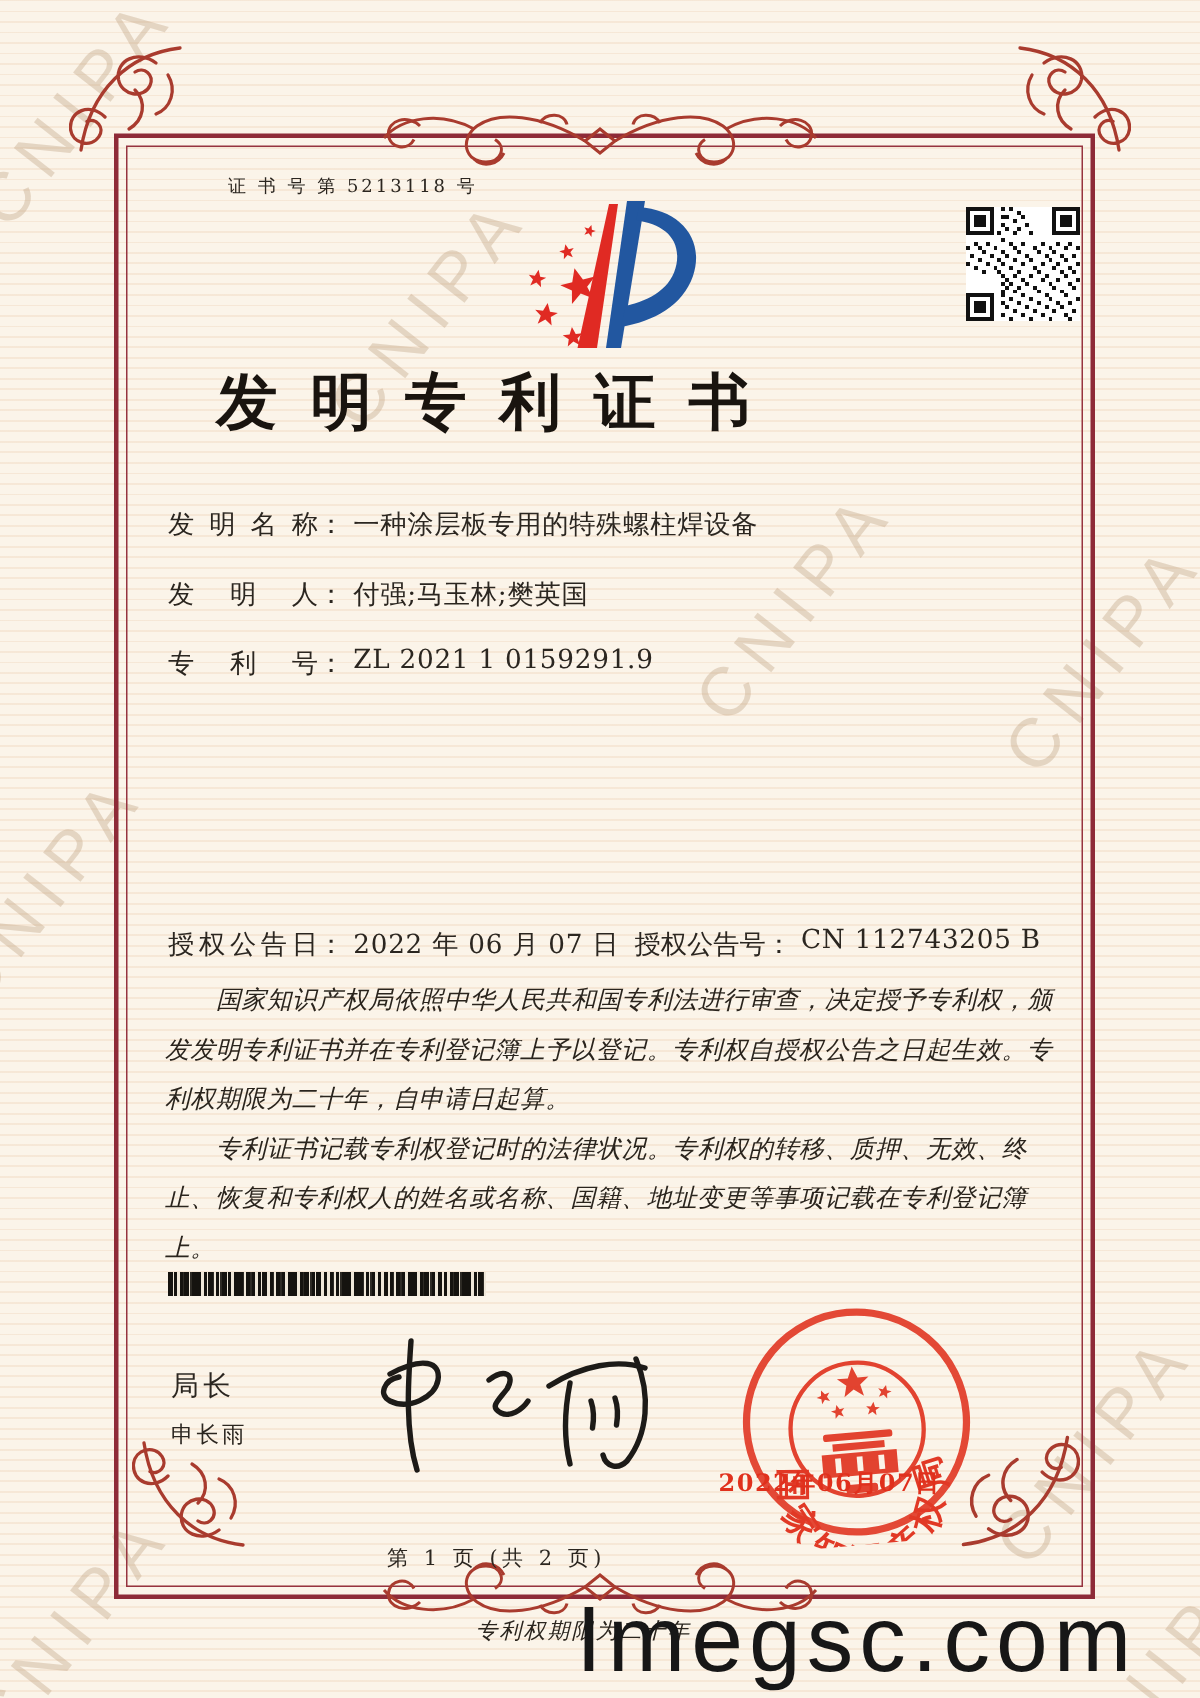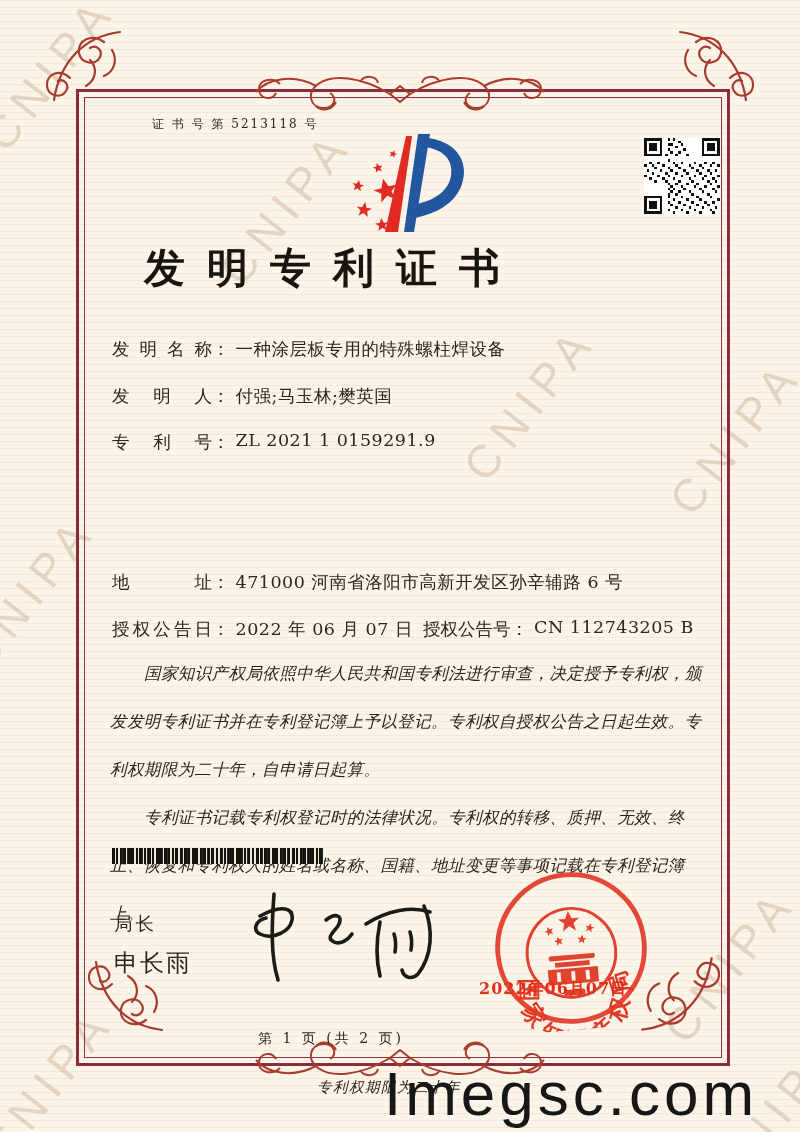--- a/index.html
+++ b/index.html
@@ -38,32 +38,32 @@
     font-weight:bold; letter-spacing:22px; text-indent:22px; color:#19140f; z-index:5;}
   
   .field-row{left:112px; font-size:17.5px; z-index:5; white-space:nowrap;}
   .flabel{display:inline-block; width:100px; text-align:justify; text-align-last:justify; vertical-align:top;}
   .fcolon{display:inline-block; vertical-align:top;}
   .fvalue{display:inline-block; margin-left:6px; letter-spacing:0.5px; vertical-align:top;}
   .flabel2{display:inline-block; vertical-align:top;margin-left:11px;}
   .pair2{position:absolute; left:300px; top:0;}
   
   .legal{left:110px; top:650px; width:600px; font-size:16.5px; font-style:italic;
-    line-height:48px; letter-spacing:0.4px; color:#2a241d; z-index:5;}
+    line-height:33px; letter-spacing:0.4px; color:#2a241d; z-index:5;}
   .legal p{margin:0; text-indent:34px;}
   
   .barcode{left:112px; top:848px; width:212px; height:16px; z-index:5;
     background-image:
       repeating-linear-gradient(90deg,#15130f 0 2px,rgba(0,0,0,0) 2px 4px),
       repeating-linear-gradient(90deg,#2d2a24 0 1px,rgba(0,0,0,0) 1px 5px),
       repeating-linear-gradient(90deg,#15130f 0 3px,rgba(0,0,0,0) 3px 9px);
     background-color:#efe7d8;}
   
   .sig-title{left:114px; top:911px; font-size:18.5px; letter-spacing:3px; z-index:6;}
-  .sig-name{left:114px; top:947px; font-size:24px; letter-spacing:2px; z-index:6;}
+  .sig-name{left:114px; top:947px; font-size:15px; letter-spacing:2px; z-index:6;}
   .sig-hand{left:208px; top:882px; z-index:6;}
   
   .seal{left:489px; top:866px; width:164px; height:164px; z-index:7; transform:rotate(-5deg); opacity:0.95;}
   .seal-date{left:479px; top:979px; width:184px; font-size:16px;
     font-weight:bold; color:#e0301c; letter-spacing:1px; z-index:8;}
   
   .page-info{left:0; top:1030px; width:662px; text-align:center; font-size:14px;
     letter-spacing:3px; z-index:5;}
   .cont-note{left:317px; top:1078px; font-size:14.5px; font-style:italic;
     letter-spacing:1.5px; color:#2a241d; z-index:5;}
@@ -170,23 +170,20 @@
   <div class="abs title">发明专利证书</div>
 
   <div class="abs field-row" style="top:337px;">
     <span class="flabel">发明名称</span><span class="fcolon">：</span><span class="fvalue">一种涂层板专用的特殊螺柱焊设备</span>
   </div>
   <div class="abs field-row" style="top:384px;">
     <span class="flabel">发明人</span><span class="fcolon">：</span><span class="fvalue">付强;马玉林;樊英国</span>
   </div>
   <div class="abs field-row" style="top:430px;">
     <span class="flabel">专利号</span><span class="fcolon">：</span><span class="fvalue">ZL 2021 1 0159291.9</span>
-  </div>
-  <div class="abs field-row" style="top:570px;">
-    <span class="flabel">地址</span><span class="fcolon">：</span><span class="fvalue">471000 河南省洛阳市高新开发区孙辛辅路 6 号</span>
   </div>
   <div class="abs field-row" style="top:617px; width:600px;">
     <span class="flabel">授权公告日</span><span class="fcolon">：</span><span class="fvalue">2022 年 06 月 07 日</span>
     <span class="pair2">
       <span class="flabel2">授权公告号</span><span class="fcolon">：</span><span class="fvalue">CN 112743205 B</span>
     </span>
   </div>
 
   <div class="abs legal">
     <p>国家知识产权局依照中华人民共和国专利法进行审查，决定授予专利权，颁发发明专利证书并在专利登记簿上予以登记。专利权自授权公告之日起生效。专利权期限为二十年，自申请日起算。</p>

